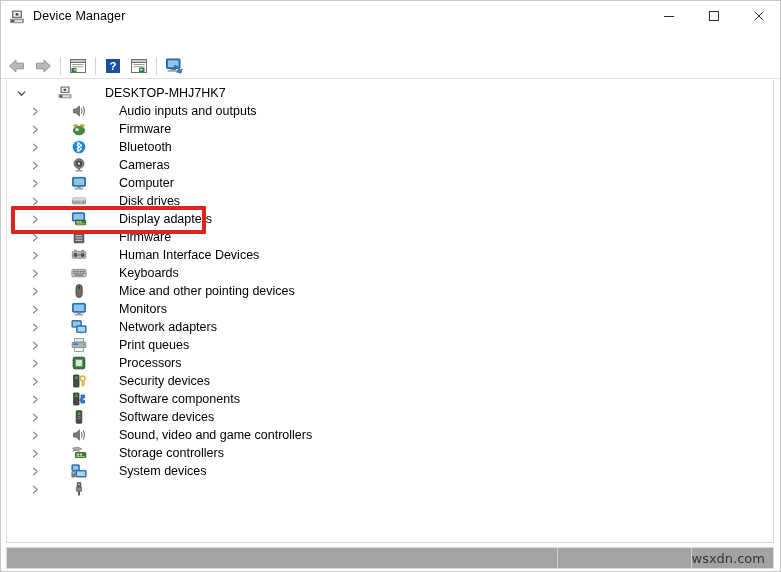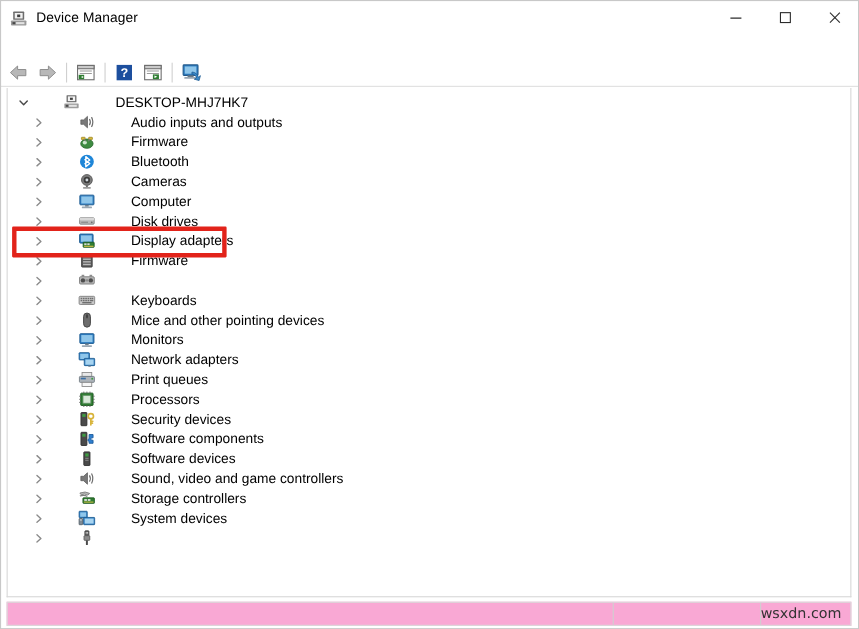--- a/index.html
+++ b/index.html
@@ -173,21 +173,21 @@
     z-index: 20;
   }
 
   
   .statusbar {
     position: absolute;
     left: 6px;
     top: 547px;
     width: 768px;
     height: 22px;
-    background: #f9a8d4;
+    background: #a3a3a3;
     border: 1px solid #dadada;
     box-sizing: border-box;
     display: flex;
     align-items: center;
   }
   .sb-pane {
     height: 20px;
     display: flex;
     align-items: center;
     box-sizing: border-box;
@@ -469,20 +469,21 @@
           <span class="row-icon">
             <svg width="16" height="16" viewBox="0 0 16 16">
               <rect x="1.3" y="4.6" width="13.4" height="6.6" rx="1" fill="#b9b9b9" stroke="#7c7c7c" stroke-width="0.8"></rect>
               <circle cx="4.4" cy="7.9" r="2" fill="#4e4e4e"></circle>
               <circle cx="11.6" cy="7.9" r="2" fill="#4e4e4e"></circle>
               <rect x="6.6" y="6.9" width="2.8" height="2" fill="#8b8b8b"></rect>
               <rect x="3.2" y="2.8" width="2.4" height="1.8" fill="#8b8b8b"></rect>
               <rect x="10.4" y="2.8" width="2.4" height="1.8" fill="#8b8b8b"></rect>
             </svg>
           </span>
+          <span class="row-label">Human Interface Devices</span>
         </div>
         <div class="row row-child">
           <span class="chev">
             <svg width="9" height="9" viewBox="0 0 9 9">
               <path d="M2.6 1.2 L6.2 4.5 L2.6 7.8" fill="none" stroke="#8a8a8a" stroke-width="1.25" stroke-linecap="round" stroke-linejoin="round"></path>
             </svg>
           </span>
           <span class="row-icon">
             <svg width="16" height="16" viewBox="0 0 16 16">
               <rect x="0.9" y="4.4" width="14.2" height="7.4" rx="1" fill="#c9c9c9" stroke="#7c7c7c" stroke-width="0.8"></rect>

